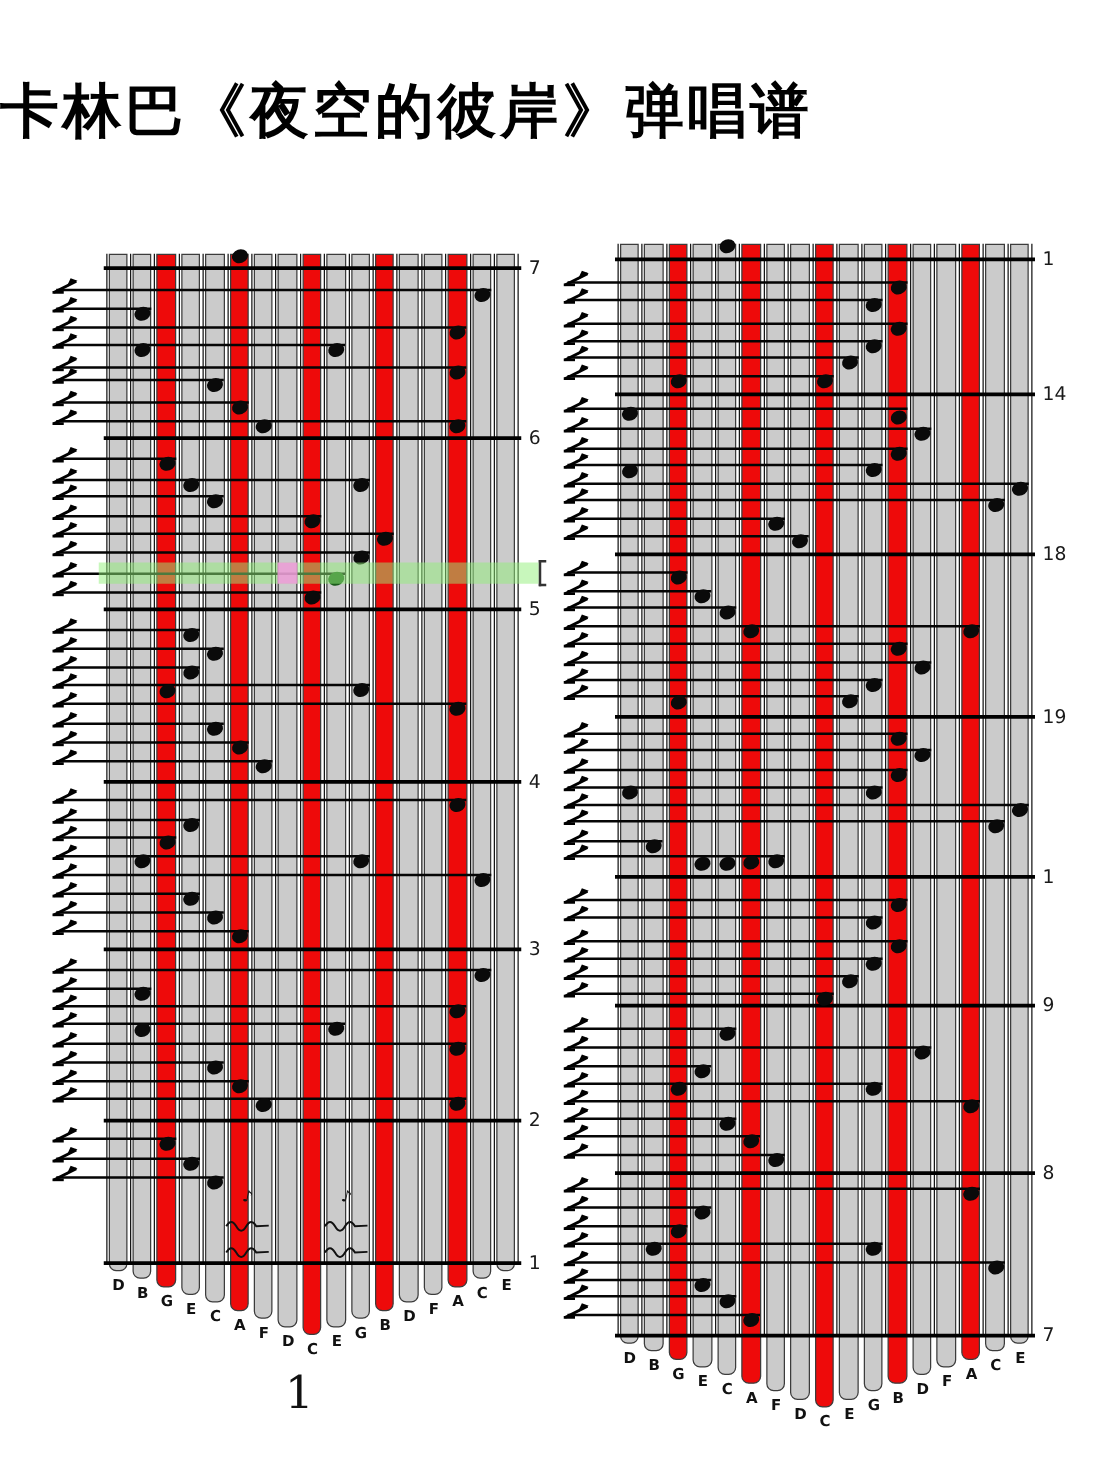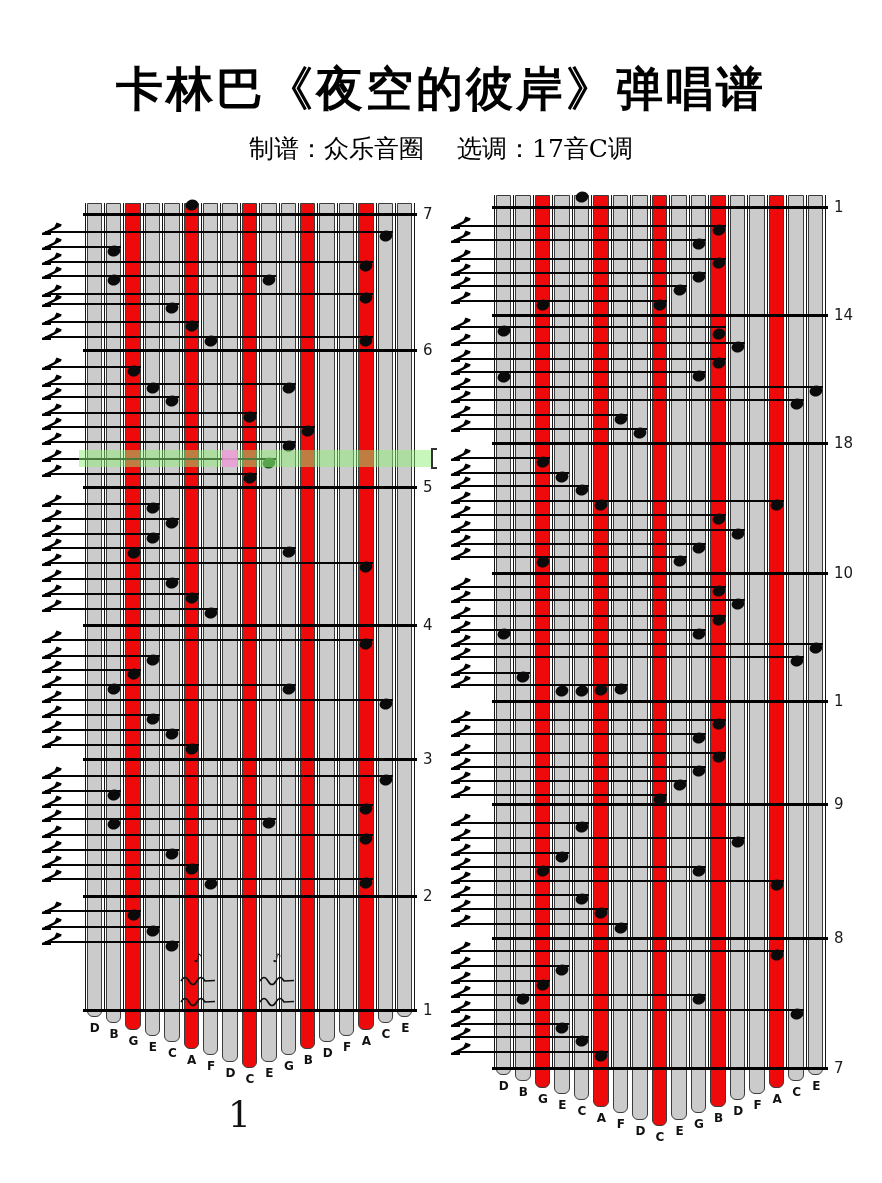--- a/index.html
+++ b/index.html
@@ -1,18 +1,18 @@
 <!DOCTYPE html>
 <html><head>
 <meta charset="utf-8">
 <style>
   html,body{margin:0;padding:0;background:#fff;}
   .page{position:relative;width:882px;height:1183px;background:#ffffff;
         font-family:"DejaVu Sans","Liberation Sans",sans-serif;overflow:hidden;}
-  .title{position:absolute;top:58px;left:0;right:0;text-align:center;
+  .title{position:absolute;top:58px;left:0;right:0;text-align:left;
          font-size:47px;font-weight:bold;letter-spacing:3px;color:#000;white-space:nowrap;}
   .subtitle{position:absolute;top:132px;left:0;right:0;text-align:center;font-size:25px;color:#000;
             font-family:"DejaVu Serif","Liberation Serif",serif;}
   .pagenum{position:absolute;top:1094px;left:228px;font-size:36px;color:#111;
            font-family:"DejaVu Serif","Liberation Serif",serif;}
   .panel{position:absolute;}
   .tine{position:absolute;top:0;border:1px solid #3c3c3c;border-radius:0 0 6px 6px;box-sizing:border-box;}
   .vsep{position:absolute;top:0;width:1px;background:#161616;}
   .mline{position:absolute;height:2.5px;background:#000;}
   .mlabel{position:absolute;font-size:15px;color:#1a1a1a;}
@@ -23,21 +23,20 @@
   .bracket{position:absolute;width:6px;border-left:2px solid #333;border-top:2px solid #333;border-bottom:2px solid #333;box-sizing:border-box;}
   .keyletter{position:absolute;font-size:12px;font-weight:bold;color:#111;transform:translateX(-50%);}
   .orn-note{position:absolute;font-size:13px;color:#111;transform:translate(-50%,-50%) rotate(12deg);}
   .orn-wave{position:absolute;transform:translateX(-50%);}
 </style>
 </head>
 <body>
 
 <div class="page">
   <div class="title">卡林巴《夜空的彼岸》弹唱谱</div>
-  <div class="subtitle">制谱：众乐音圈　 选调：17音C调</div>
   <div id="panels">
       <div class="panel" style="left: 85px; top: 203px; width: 390px; height: 897px;">
         <div class="tine" style="left: 1.5px; width: 15.4118px; height: 813.8px; background: rgb(203, 203, 203); z-index: 1;"></div>
         <div class="keyletter" style="left: 9.70588px; top: 817.8px; z-index: 2;">D</div>
         <div class="tine" style="left: 20.9118px; width: 15.4118px; height: 820.2px; background: rgb(203, 203, 203); z-index: 1;"></div>
         <div class="keyletter" style="left: 29.1176px; top: 824.2px; z-index: 2;">B</div>
         <div class="tine" style="left: 40.3235px; width: 15.4118px; height: 826.6px; background: rgb(238, 10, 10); z-index: 1;"></div>
         <div class="keyletter" style="left: 48.5294px; top: 830.6px; z-index: 2;">G</div>
         <div class="tine" style="left: 59.7353px; width: 15.4118px; height: 833px; background: rgb(203, 203, 203); z-index: 1;"></div>
         <div class="keyletter" style="left: 67.9412px; top: 837px; z-index: 2;">E</div>
@@ -479,21 +478,21 @@
         <div class="vsep" style="left: 292.441px; height: 873px; z-index: 2;"></div>
         <div class="vsep" style="left: 311.971px; height: 873px; z-index: 2;"></div>
         <div class="vsep" style="left: 331px; height: 873px; z-index: 2;"></div>
         <div class="mline" style="left: -2px; width: 336px; top: 11px; height: 2.5px; z-index: 3;"></div>
         <div class="mlabel" style="left: 340px; top: 3px; z-index: 3;">1</div>
         <div class="mline" style="left: -2px; width: 336px; top: 119px; height: 2.5px; z-index: 3;"></div>
         <div class="mlabel" style="left: 340px; top: 111px; z-index: 3;">14</div>
         <div class="mline" style="left: -2px; width: 336px; top: 247px; height: 2.5px; z-index: 3;"></div>
         <div class="mlabel" style="left: 340px; top: 239px; z-index: 3;">18</div>
         <div class="mline" style="left: -2px; width: 336px; top: 377px; height: 2.5px; z-index: 3;"></div>
-        <div class="mlabel" style="left: 340px; top: 369px; z-index: 3;">10</div>
+        <div class="mlabel" style="left: 340px; top: 369px; z-index: 3;">19</div>
         <div class="mline" style="left: -2px; width: 336px; top: 505px; height: 2.5px; z-index: 3;"></div>
         <div class="mlabel" style="left: 340px; top: 497px; z-index: 3;">1</div>
         <div class="mline" style="left: -2px; width: 336px; top: 608px; height: 2.5px; z-index: 3;"></div>
         <div class="mlabel" style="left: 340px; top: 600px; z-index: 3;">9</div>
         <div class="mline" style="left: -2px; width: 336px; top: 742px; height: 2.5px; z-index: 3;"></div>
         <div class="mlabel" style="left: 340px; top: 734px; z-index: 3;">8</div>
         <div class="mline" style="left: -2px; width: 336px; top: 872px; height: 3px; z-index: 3;"></div>
         <div class="mlabel" style="left: 340px; top: 864px; z-index: 3;">7</div>
         <div class="nline" style="left: -40px; width: 271.588px; top: 30px; z-index: 3;"></div>
         <div class="flag" style="left: -44px; top: 19px; z-index: 3;"><svg width="24" height="13" viewBox="0 0 24 13">

